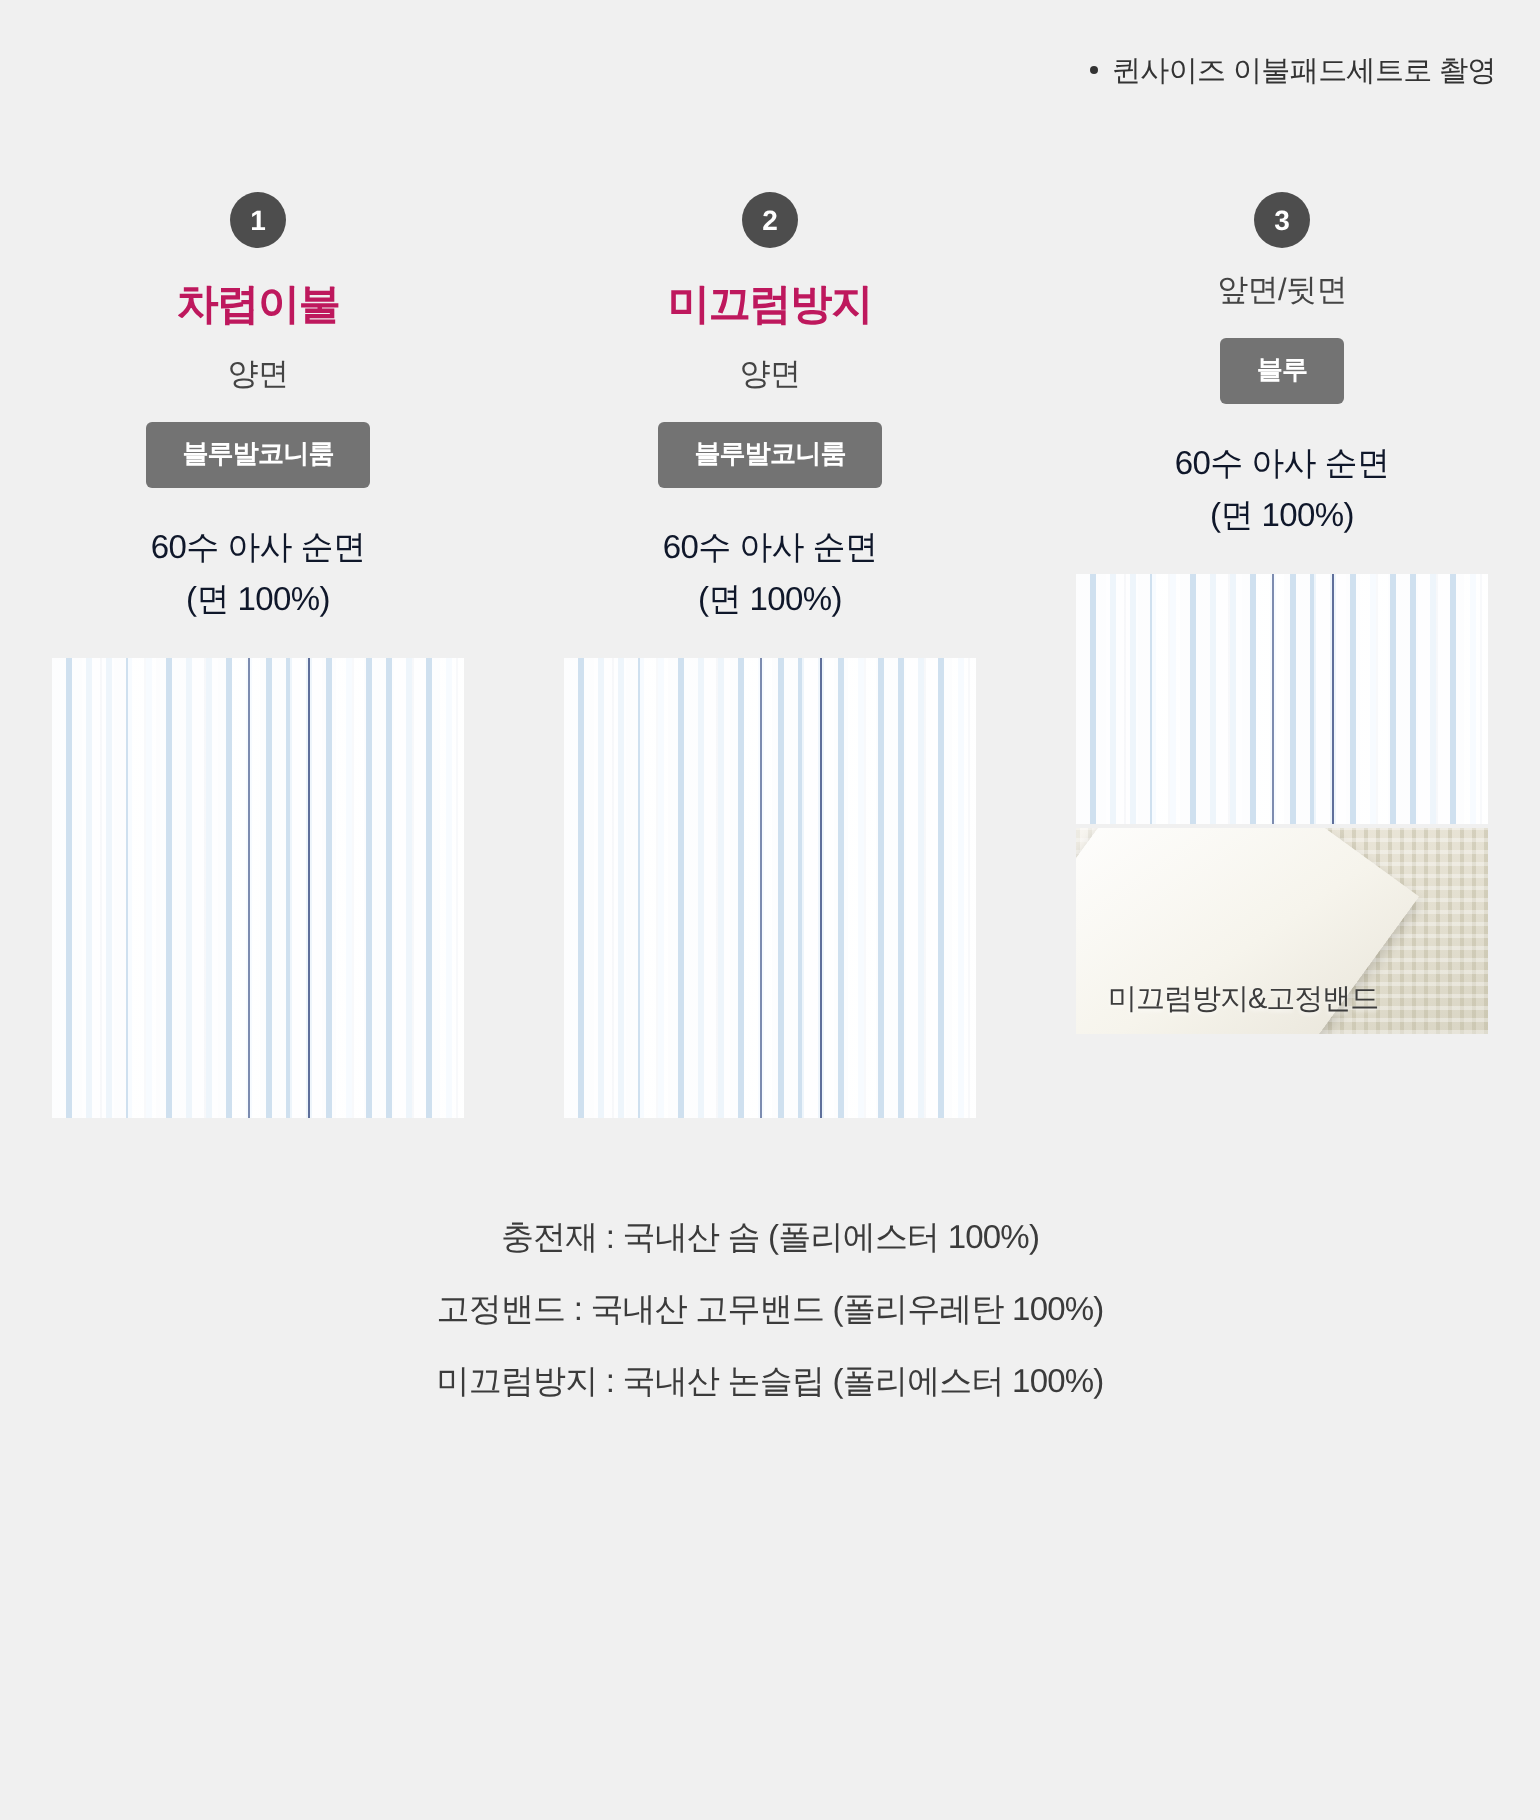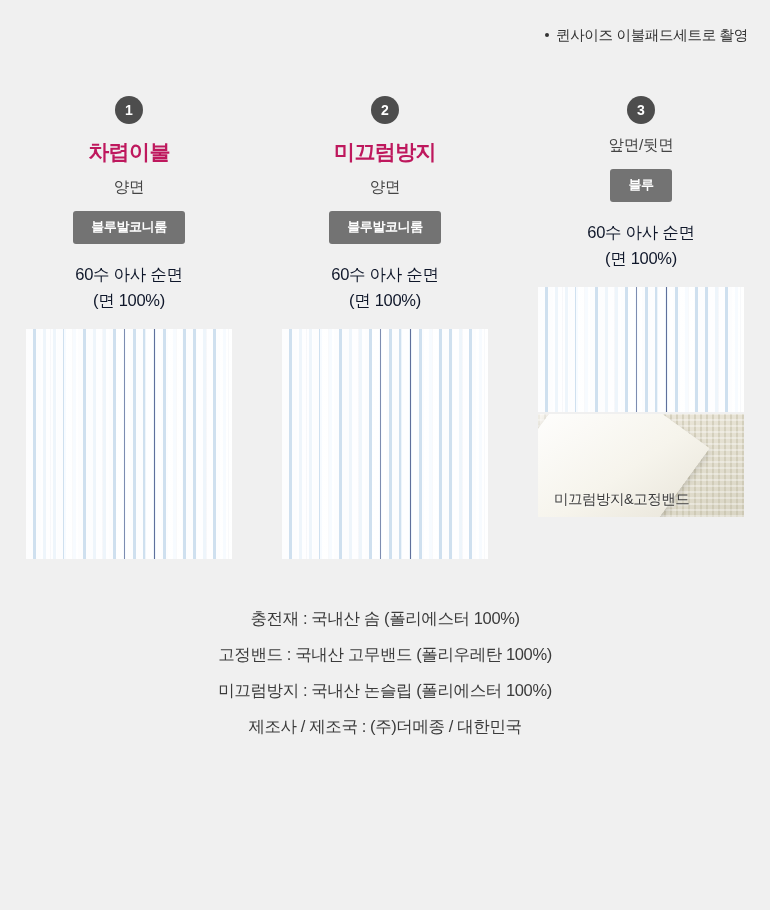--- a/index.html
+++ b/index.html
@@ -224,14 +224,13 @@
       </div>
     </div>
   </div>
 
 </div>
 
 <div class="footer">
   <div class="footer-line">충전재 : 국내산 솜 (폴리에스터 100%)</div>
   <div class="footer-line">고정밴드 : 국내산 고무밴드 (폴리우레탄 100%)</div>
   <div class="footer-line">미끄럼방지 : 국내산 논슬립 (폴리에스터 100%)</div>
-  <div class="footer-line">제조사 / 제조국 : (주)더메종 / 대한민국</div>
 </div>
 
 </body></html>

